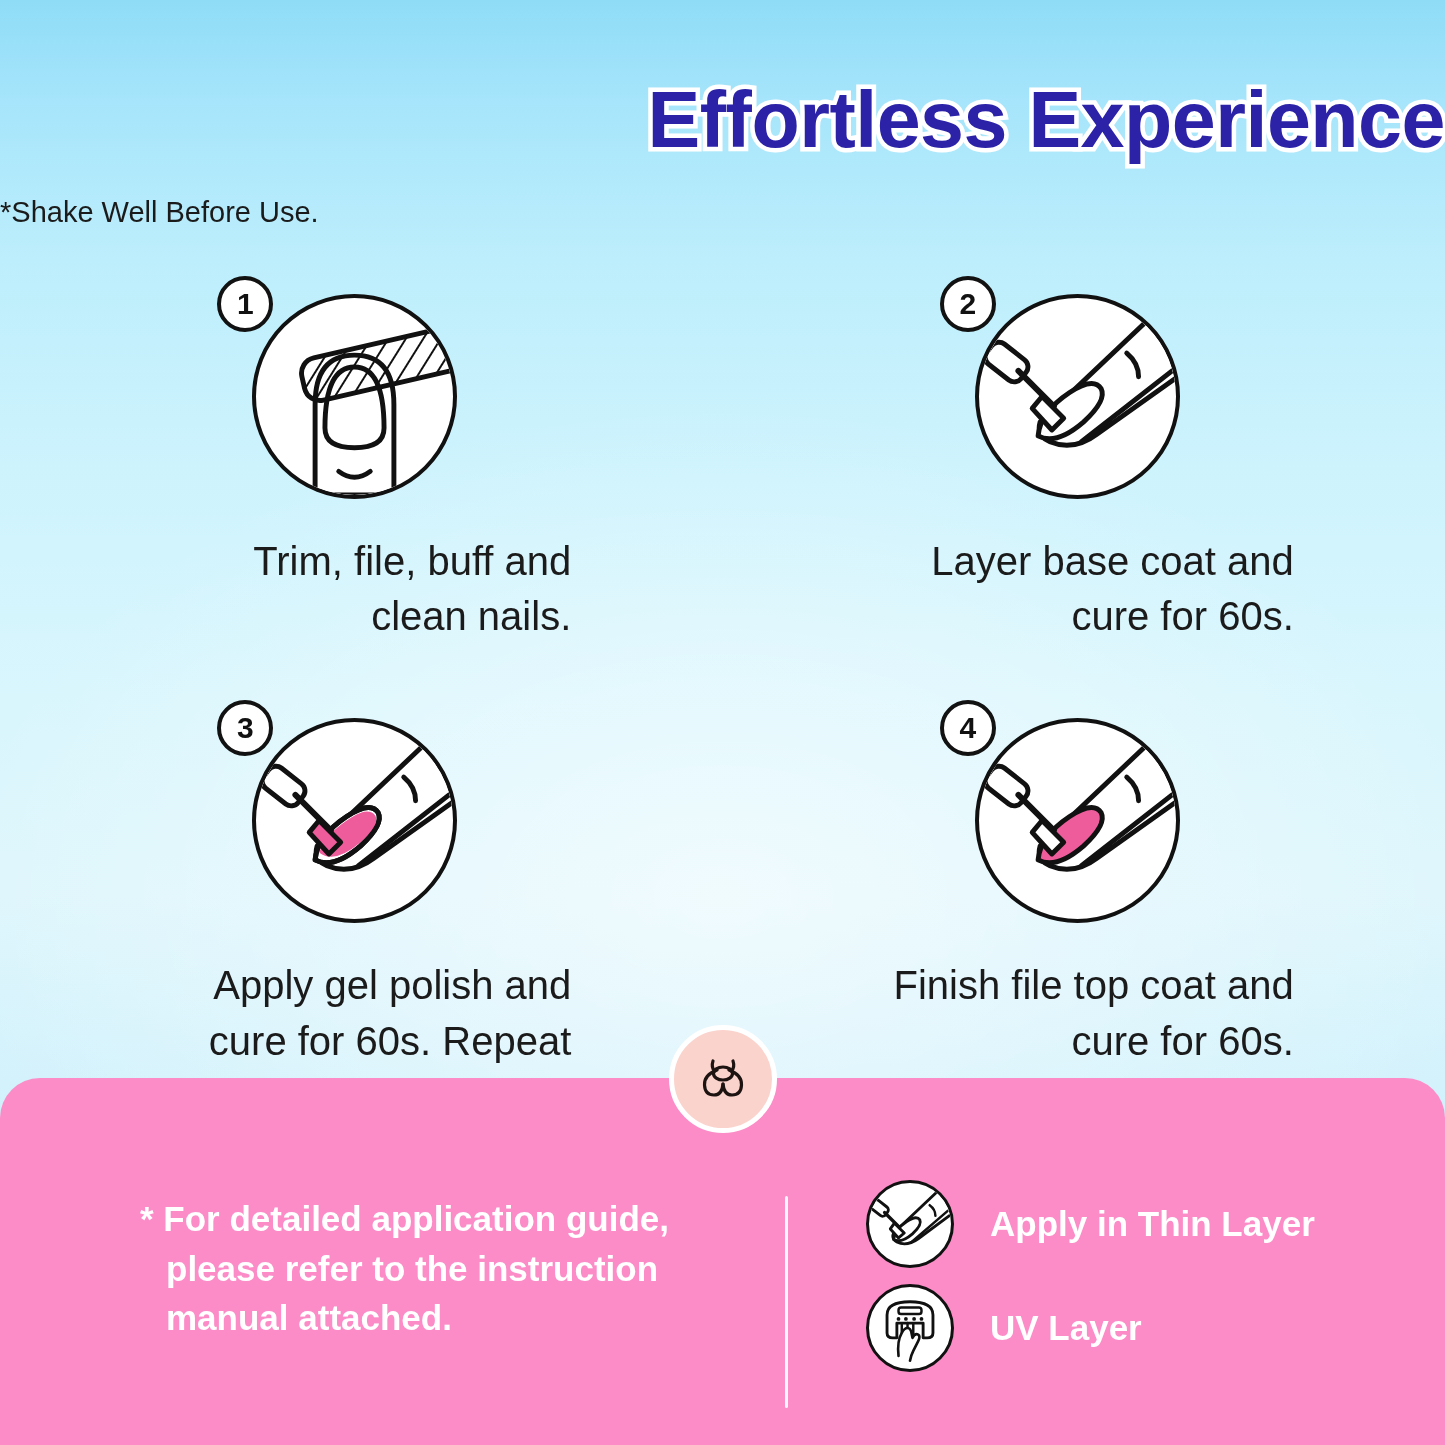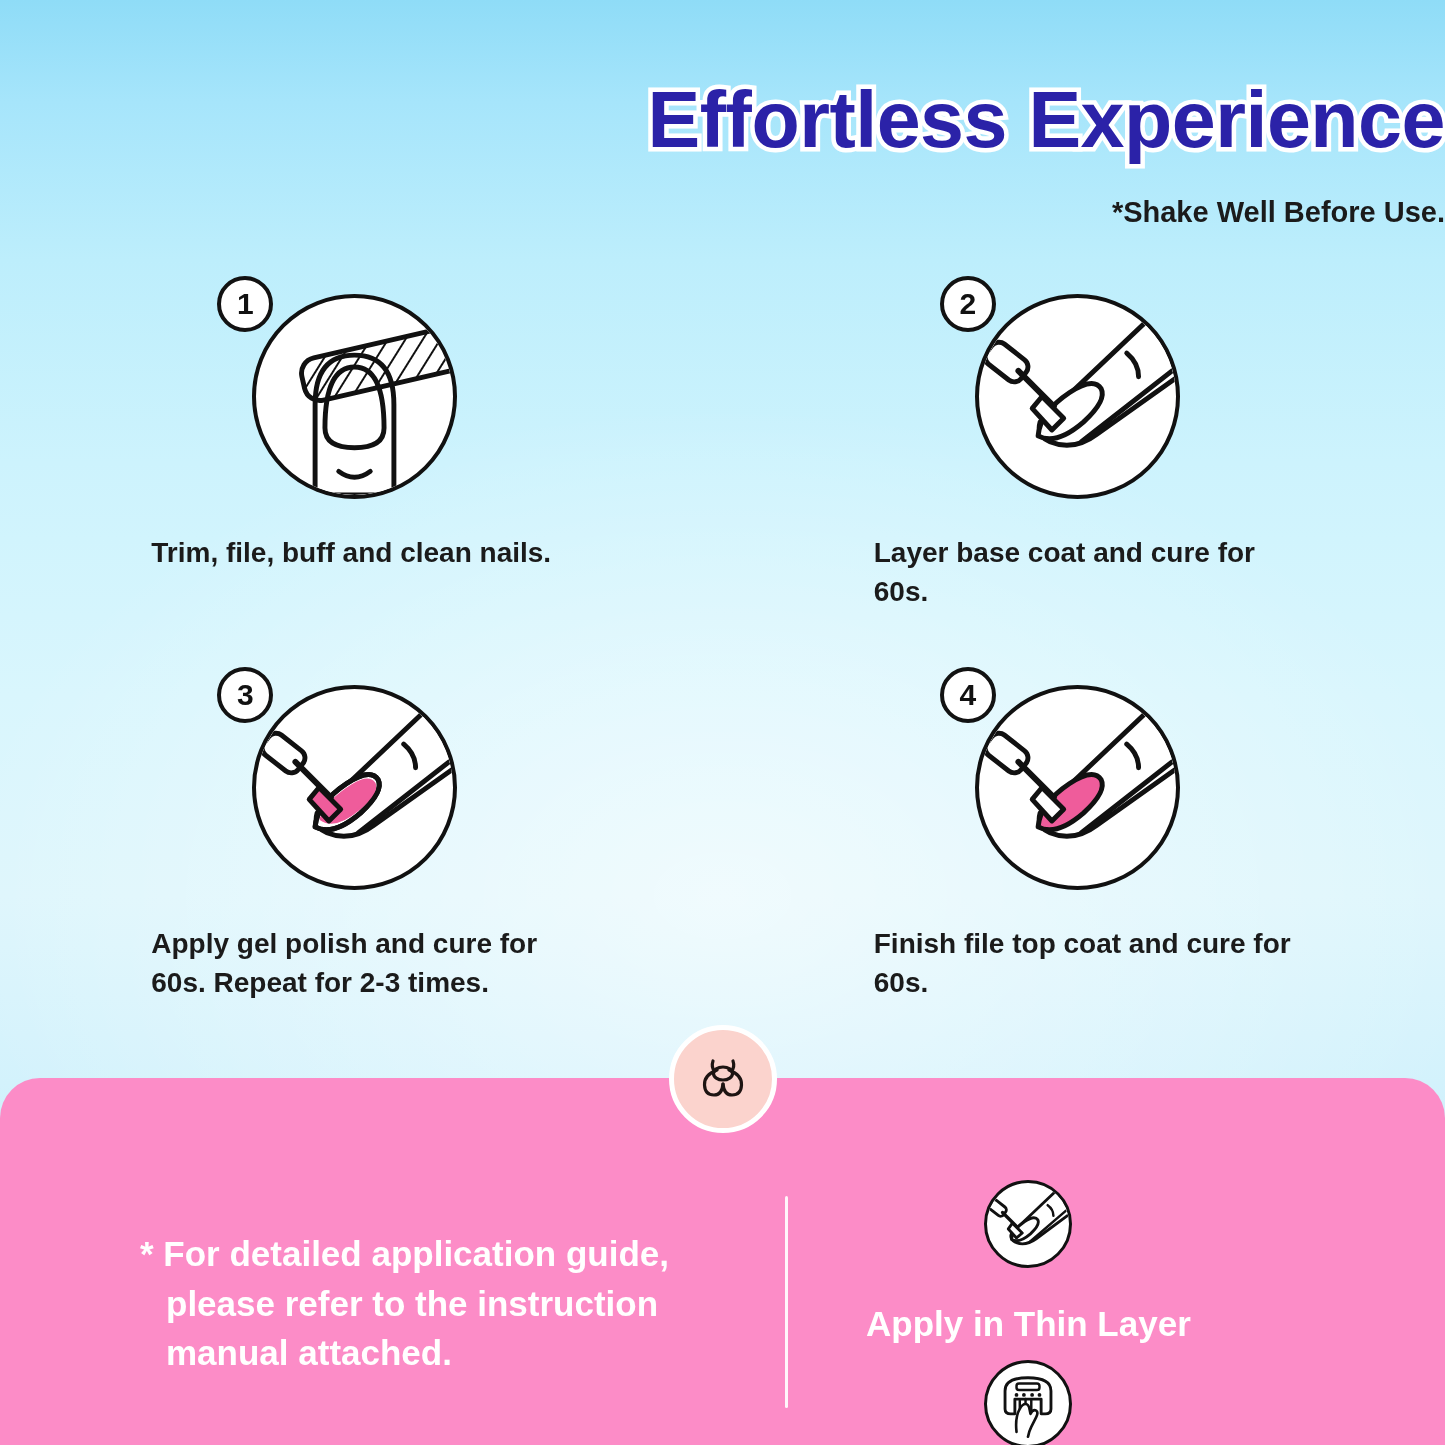--- a/index.html
+++ b/index.html
@@ -48,23 +48,23 @@
     paint-order: stroke fill;
     text-shadow:
        0 0 1px #ffffff;
   }
 
   .subtitle {
     position: absolute;
     top: 196px;
     left: 0;
     width: 100%;
-    text-align: right;
+    text-align: left;
     font-size: 29px;
-    font-weight: 700;
+    font-weight: 400;
     color: #1b1b1b;
   }
 
   
   .steps {
     position: absolute;
     top: 276px;
     left: 0;
     width: 100%;
     display: grid;
@@ -113,25 +113,25 @@
     justify-content: center;
     font-size: 30px;
     font-weight: 700;
     color: #111111;
     z-index: 3;
   }
 
   .step-caption {
     width: 420px;
     margin-top: 20px;
-    text-align: left;
-    font-size: 28px;
+    text-align: right;
+    font-size: 40px;
     line-height: 1.38;
     color: #1b1b1b;
-    font-weight: 700;
+    font-weight: 400;
   }
 
   
   .footer {
     position: absolute;
     left: 0;
     bottom: 0;
     width: 1445px;
     height: 367px;
     background: #fc8cc7;
@@ -165,21 +165,20 @@
     position: absolute;
     left: 140px;
     top: 116px;
     width: 600px;
     color: #ffffff;
     font-size: 35px;
     font-weight: 700;
     line-height: 1.42;
     text-indent: -26px;
     padding-left: 26px;
-    margin-top: 35px;
   }
 
   .footer-divider {
     position: absolute;
     left: 785px;
     top: 118px;
     width: 3px;
     height: 212px;
     background: #ffffff;
     opacity: 0.92;
@@ -192,21 +191,20 @@
     top: 102px;
     display: flex;
     flex-direction: column;
     gap: 16px;
   }
 
   .feature {
     display: flex;
     align-items: center;
     gap: 36px;
-    flex-direction: column;
   }
 
   .feature-icon {
     width: 88px;
     height: 88px;
     border-radius: 50%;
     background: #ffffff;
     border: 3px solid #111111;
     flex: none;
     overflow: hidden;

